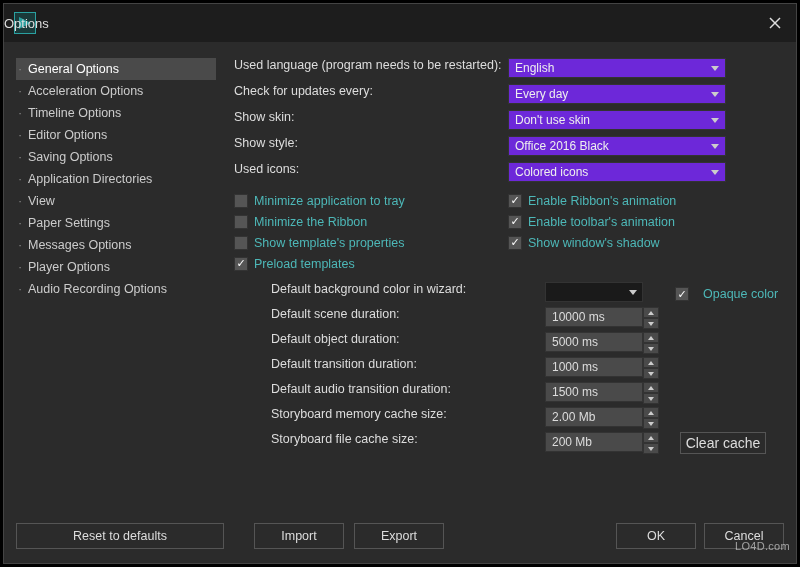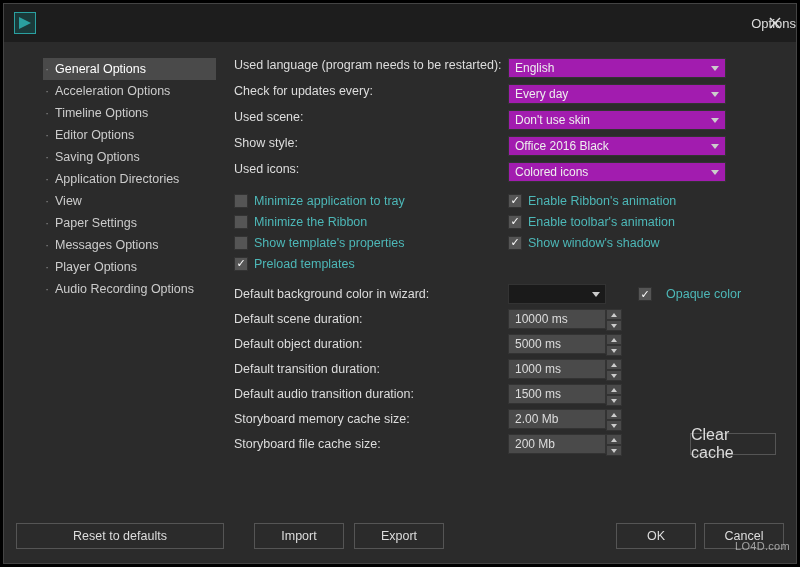--- a/index.html
+++ b/index.html
@@ -38,21 +38,21 @@
   content: "";
   position: absolute;
   left: 4px; top: 4px;
   width: 12px; height: 12px;
   background: #2aa0a0;
   clip-path: polygon(0 0, 100% 50%, 0 100%);
 }
 .title {
   position: absolute;
   left: 0; right: 0;
-  text-align: right;
+  text-align: left;
   font-size: 13px;
   color: #ddd;
 }
 .close-btn {
   position: absolute;
   right: 8px; top: 6px;
   width: 26px; height: 26px;
   display: flex;
   align-items: center;
   justify-content: center;
@@ -68,21 +68,20 @@
   left: 12px; top: 16px;
   width: 200px;
 }
 .side-item {
   padding: 2px 0 2px 12px;
   font-size: 12.5px;
   color: #ccc;
   position: relative;
   cursor: pointer;
   line-height: 18px;
-  margin-left: 27px;
 }
 .side-item::before {
   content: "·";
   position: absolute;
   left: 2px;
   color: #888;
 }
 .side-item.selected {
   background: #4a4a4a;
   color: #fff;
@@ -96,21 +95,21 @@
   display: flex;
   align-items: flex-start;
   height: 24px;
   margin-bottom: 2px;
 }
 .label {
   font-size: 12.5px;
   color: #ddd;
 }
 .dropdown {
-  background: #a21caf;
+  background: #6d28d9;
   border: 1px solid #333;
   height: 20px;
   width: 218px;
   display: flex;
   align-items: center;
   padding: 0 6px;
   font-size: 12px;
   color: #eee;
   position: relative;
   cursor: pointer;
@@ -148,23 +147,23 @@
   font-size: 11px;
   line-height: 1;
 }
 .cb-label {
   color: #4db8b8;
   font-size: 12.5px;
   cursor: pointer;
 }
 .spinner-row {
   display: flex;
-  align-items: center;
   height: 24px;
   margin-bottom: 1px;
+  margin-left: 37px;
 }
 .spinner-label {
   width: 274px;
   font-size: 12.5px;
   color: #ddd;
 }
 .spinner {
   background: #4a4a4a;
   border: 1px solid #333;
   height: 20px;
@@ -209,26 +208,26 @@
 .color-box::after {
   content: "";
   position: absolute;
   right: 5px; top: 7px;
   border-left: 4px solid transparent;
   border-right: 4px solid transparent;
   border-top: 5px solid #ccc;
 }
 .clear-btn {
   position: absolute;
-  right: 8px;
+  right: 18px;
   width: 86px; height: 22px;
   background: #2b2b2b;
   border: 1px solid #555;
   color: #ddd;
-  font-size: 16px;
+  font-size: 14px;
   display: flex;
   align-items: center;
   justify-content: center;
   cursor: pointer;
 }
 .bottom-bar {
   position: absolute;
   left: 12px; right: 12px; bottom: 12px;
   height: 30px;
   display: flex;
@@ -292,21 +291,21 @@
             <span>English</span>
           </div>
       </div>
       <div class="row" style="position:relative;">
         <span class="label">Check for updates every:</span>
         <div class="dropdown col2">
             <span>Every day</span>
           </div>
       </div>
       <div class="row" style="position:relative;">
-        <span class="label">Used scene:</span>
+        <span class="label">Show skin:</span>
         <div class="dropdown col2">
             <span>Don't use skin</span>
           </div>
       </div>
       <div class="row" style="position:relative;">
         <span class="label">Show style:</span>
         <div class="dropdown col2">
             <span>Office 2016 Black</span>
           </div>
       </div>

